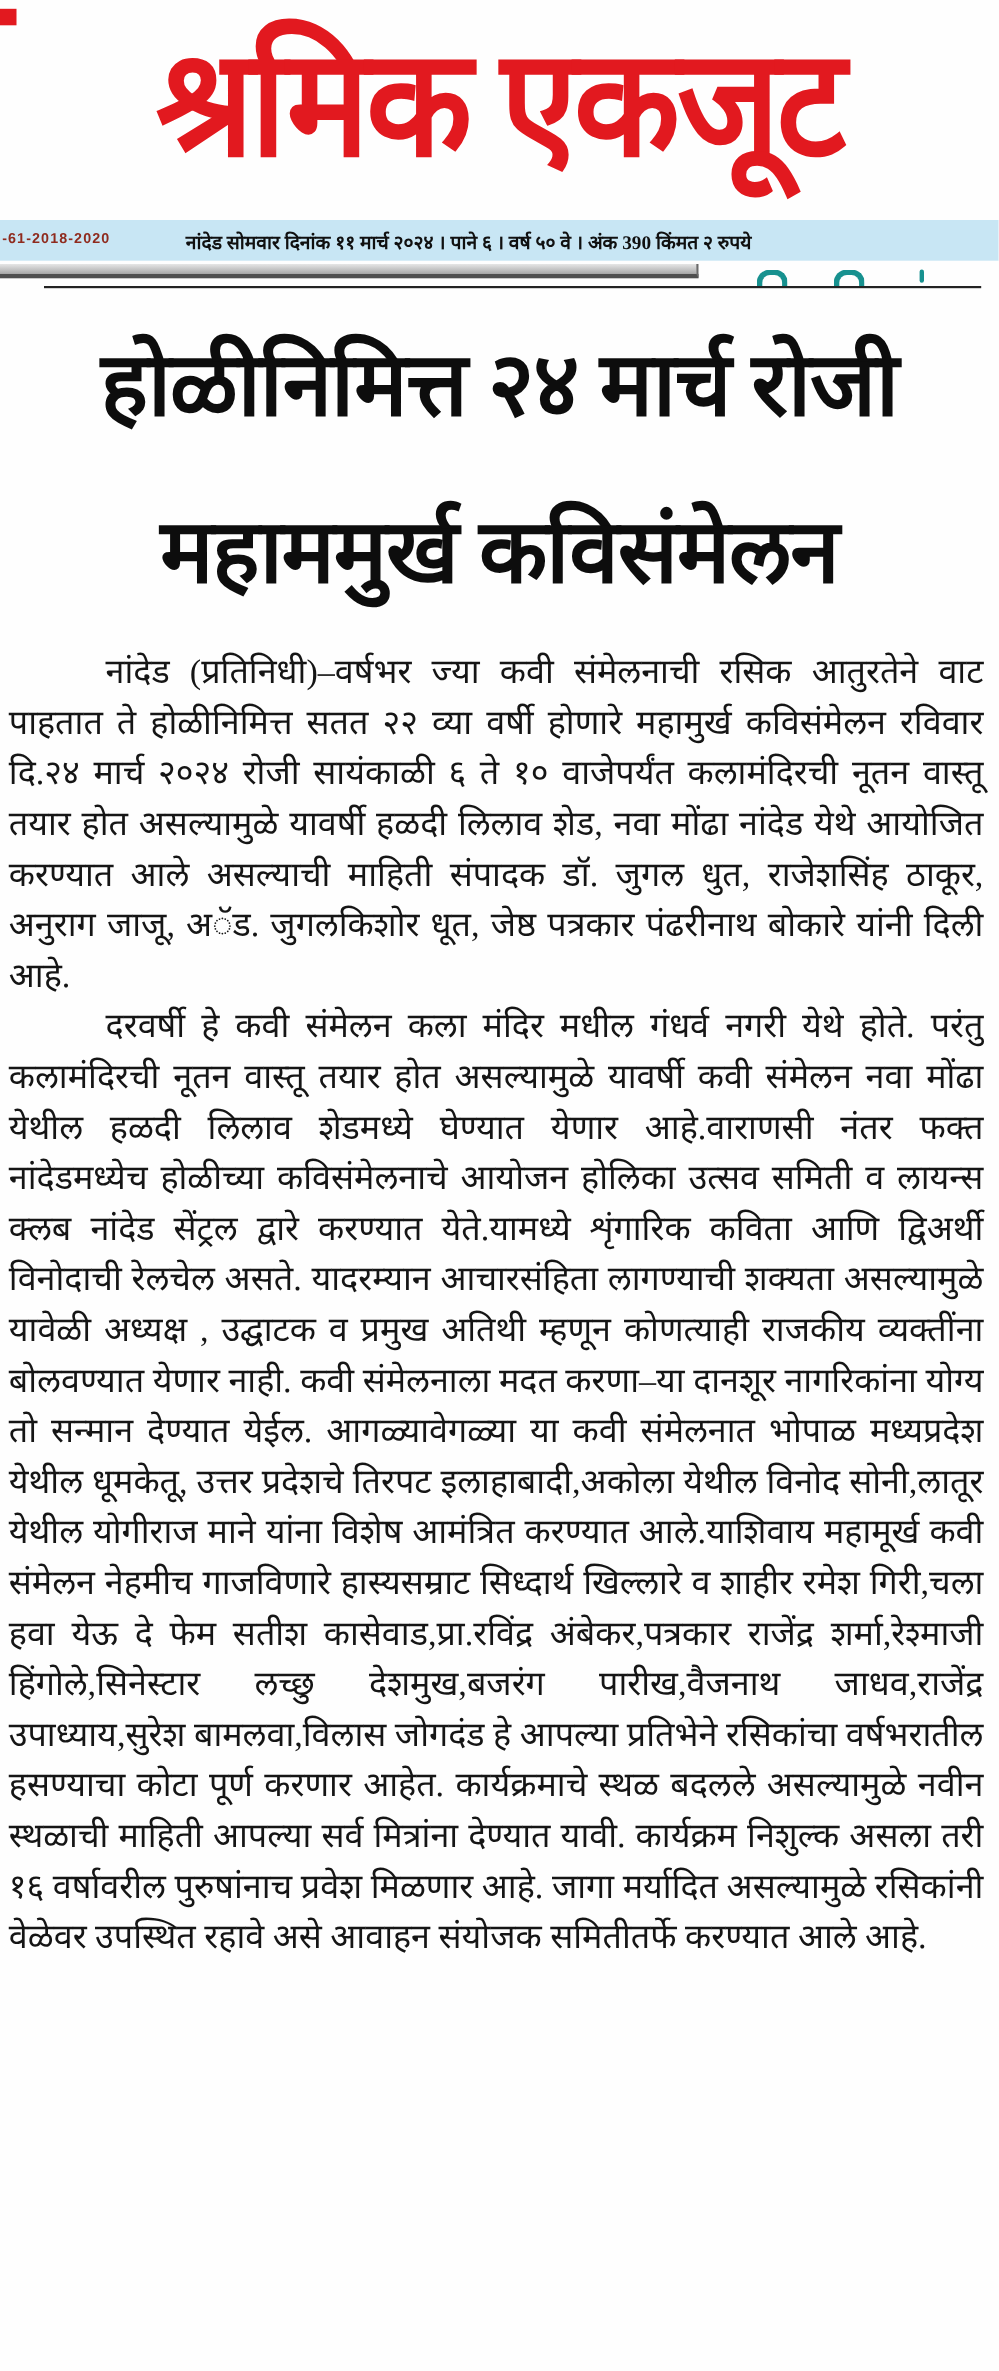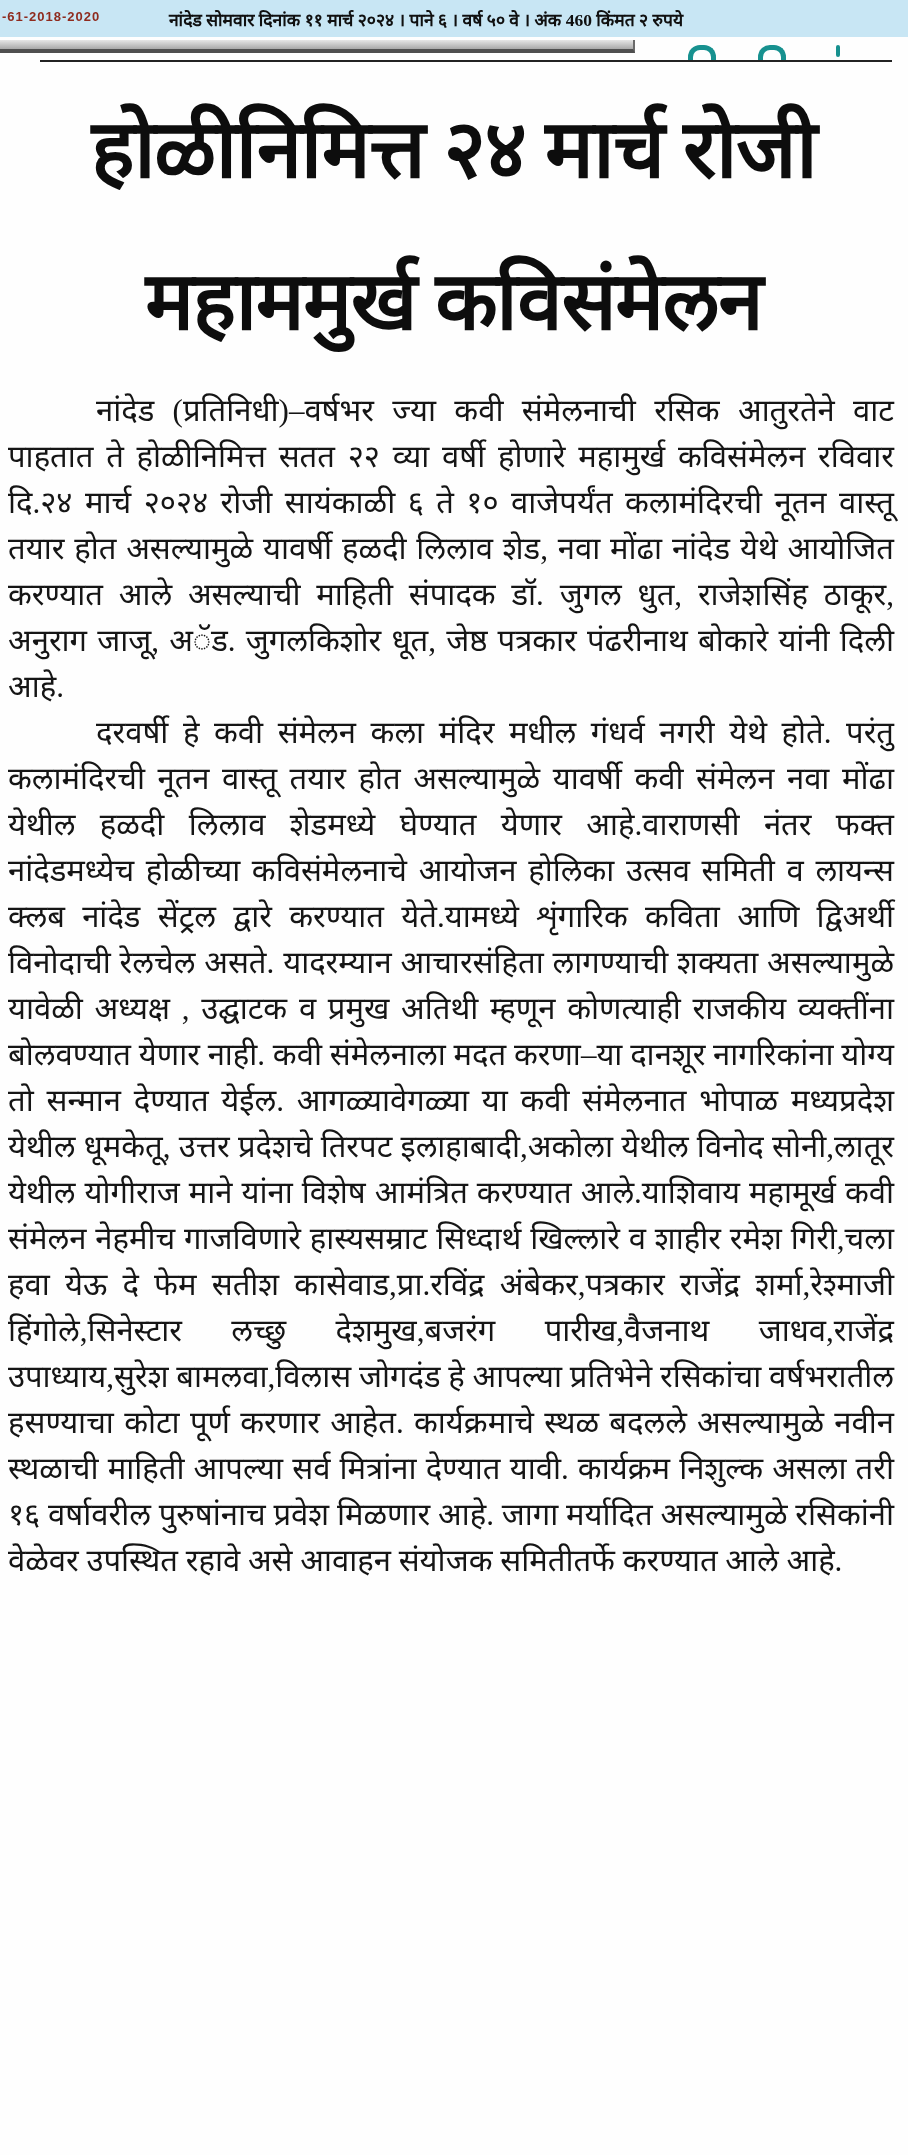--- a/index.html
+++ b/index.html
@@ -122,24 +122,28 @@
   .article-body p {
     margin: 0;
     text-indent: 88px;
   }
 </style>
 </head>
 <body>
 
 <div class="page">
 
+  <div class="masthead">
+    <span class="corner-fragment"></span>
+    <div class="masthead-title">श्रमिक एकजूट</div>
+  </div>
 
   <div class="dateline">
     <span class="reg-no">-61-2018-2020</span>
-    <span class="dateline-text">नांदेड  सोमवार दिनांक ११ मार्च २०२४ । पाने ६ । वर्ष  ५० वे । अंक 460 किंमत २ रुपये</span>
+    <span class="dateline-text">नांदेड  सोमवार दिनांक ११ मार्च २०२४ । पाने ६ । वर्ष  ५० वे । अंक 390 किंमत २ रुपये</span>
   </div>
 
   <div class="divider-zone">
     <div class="gray-bar"></div>
     <span class="teal-frag f1"></span>
     <span class="teal-frag f2"></span>
     <span class="teal-tick"></span>
     <div class="black-rule"></div>
   </div>
 

